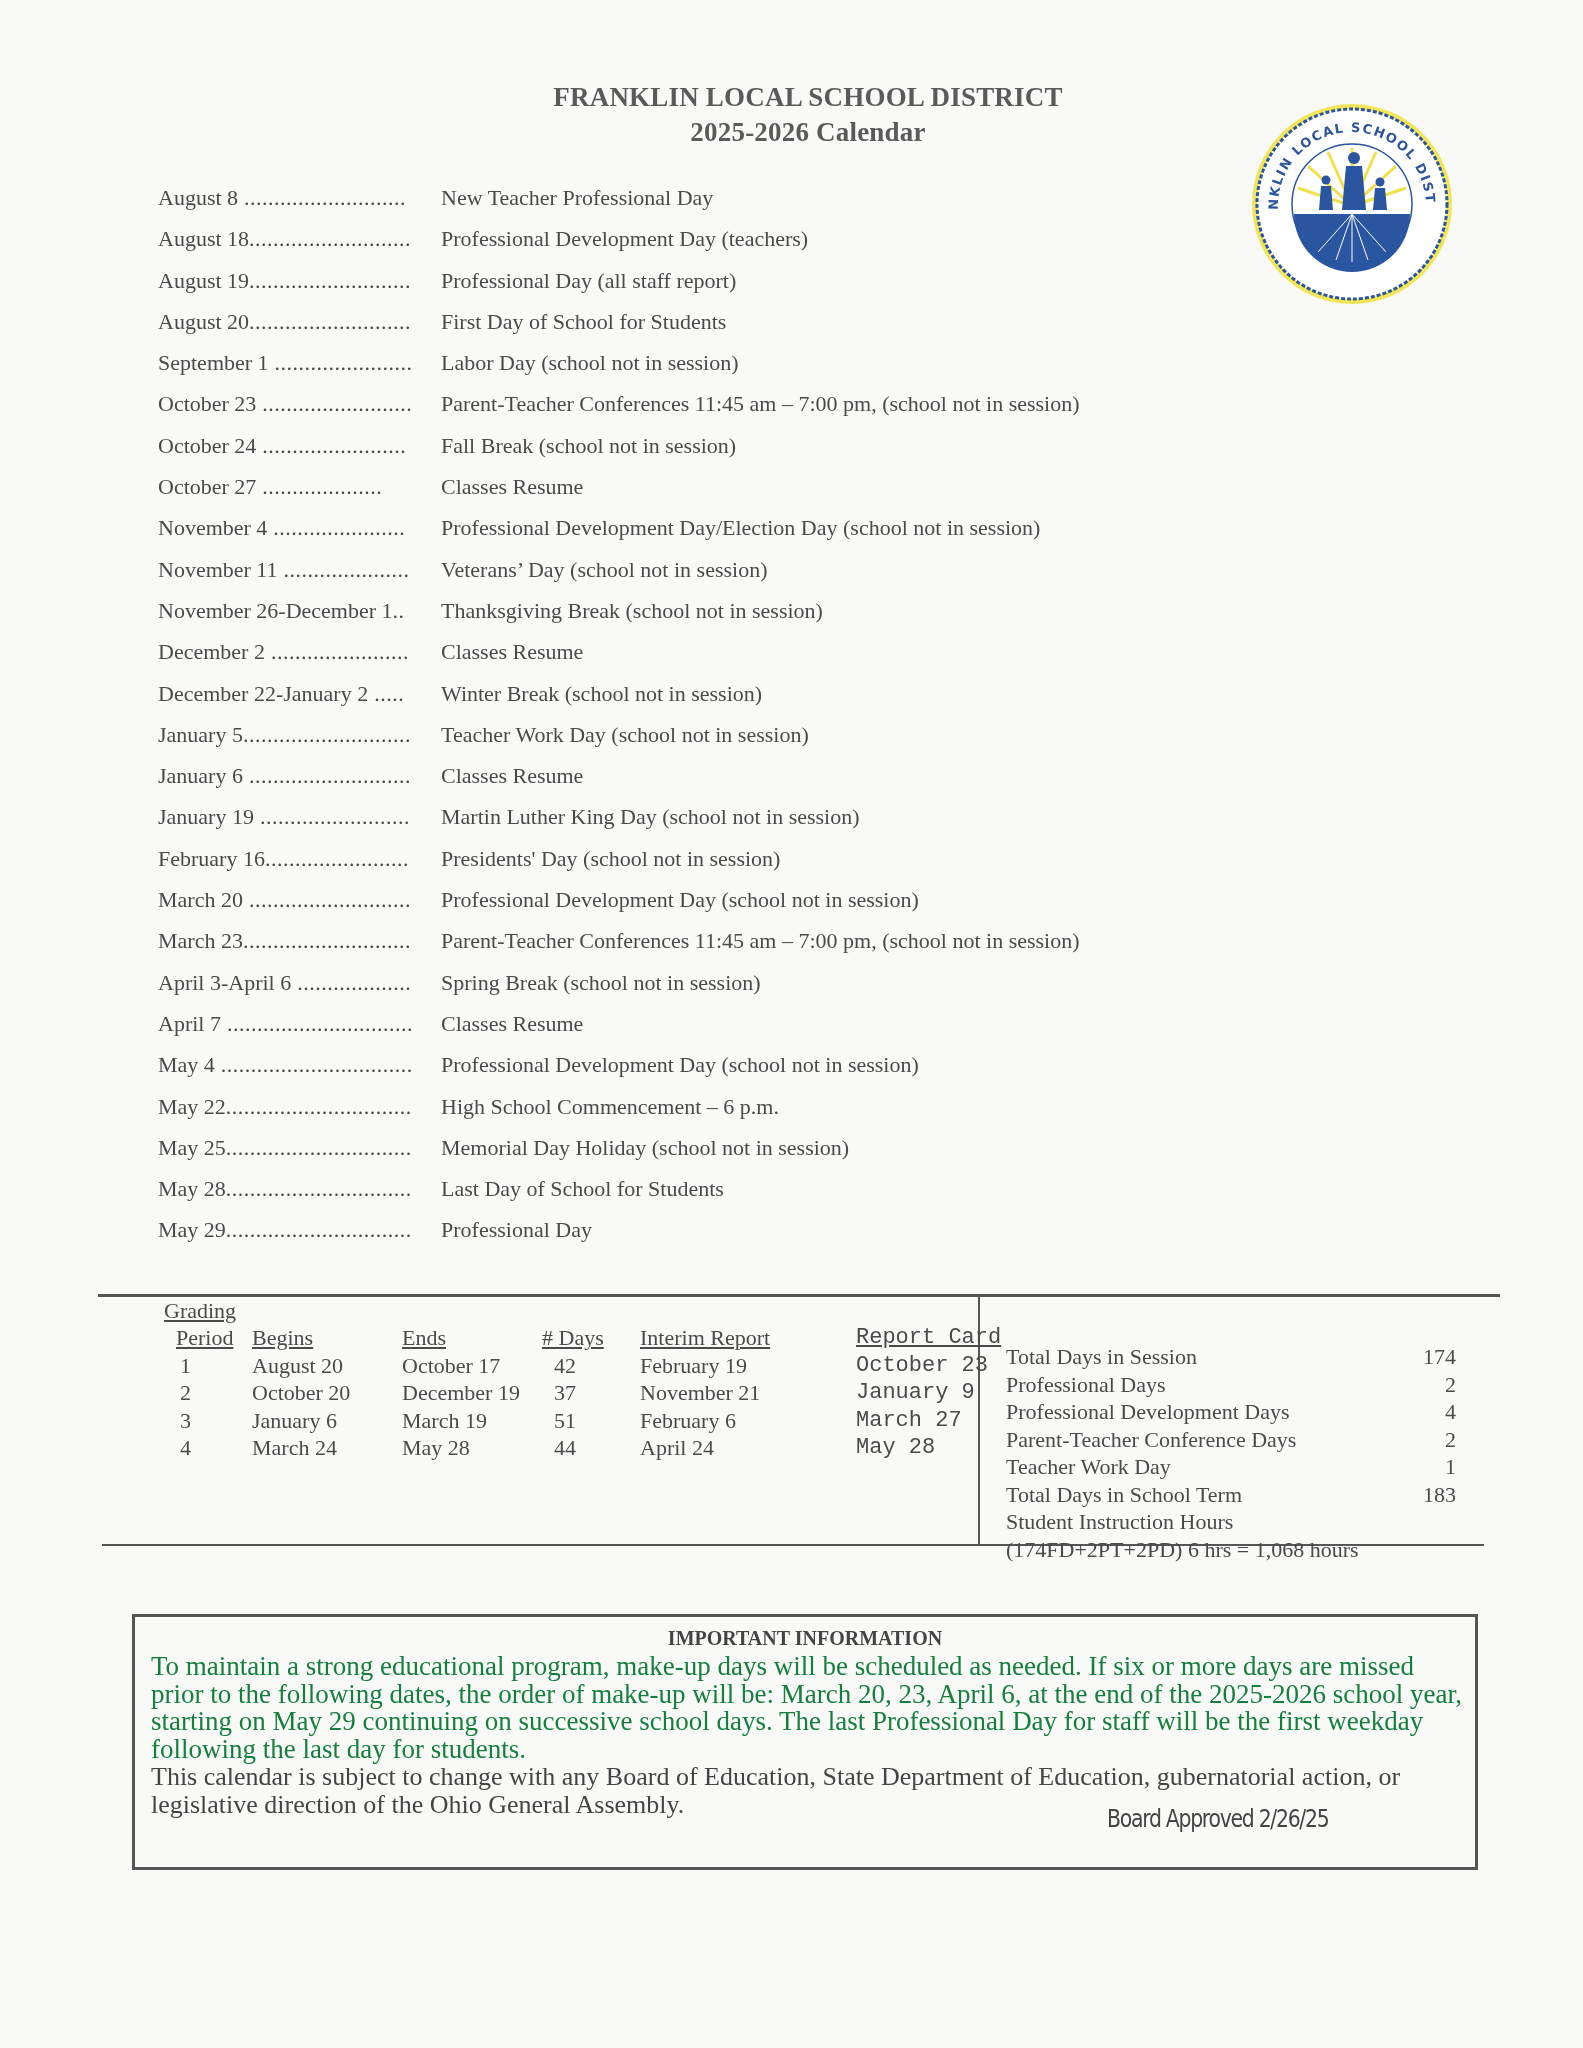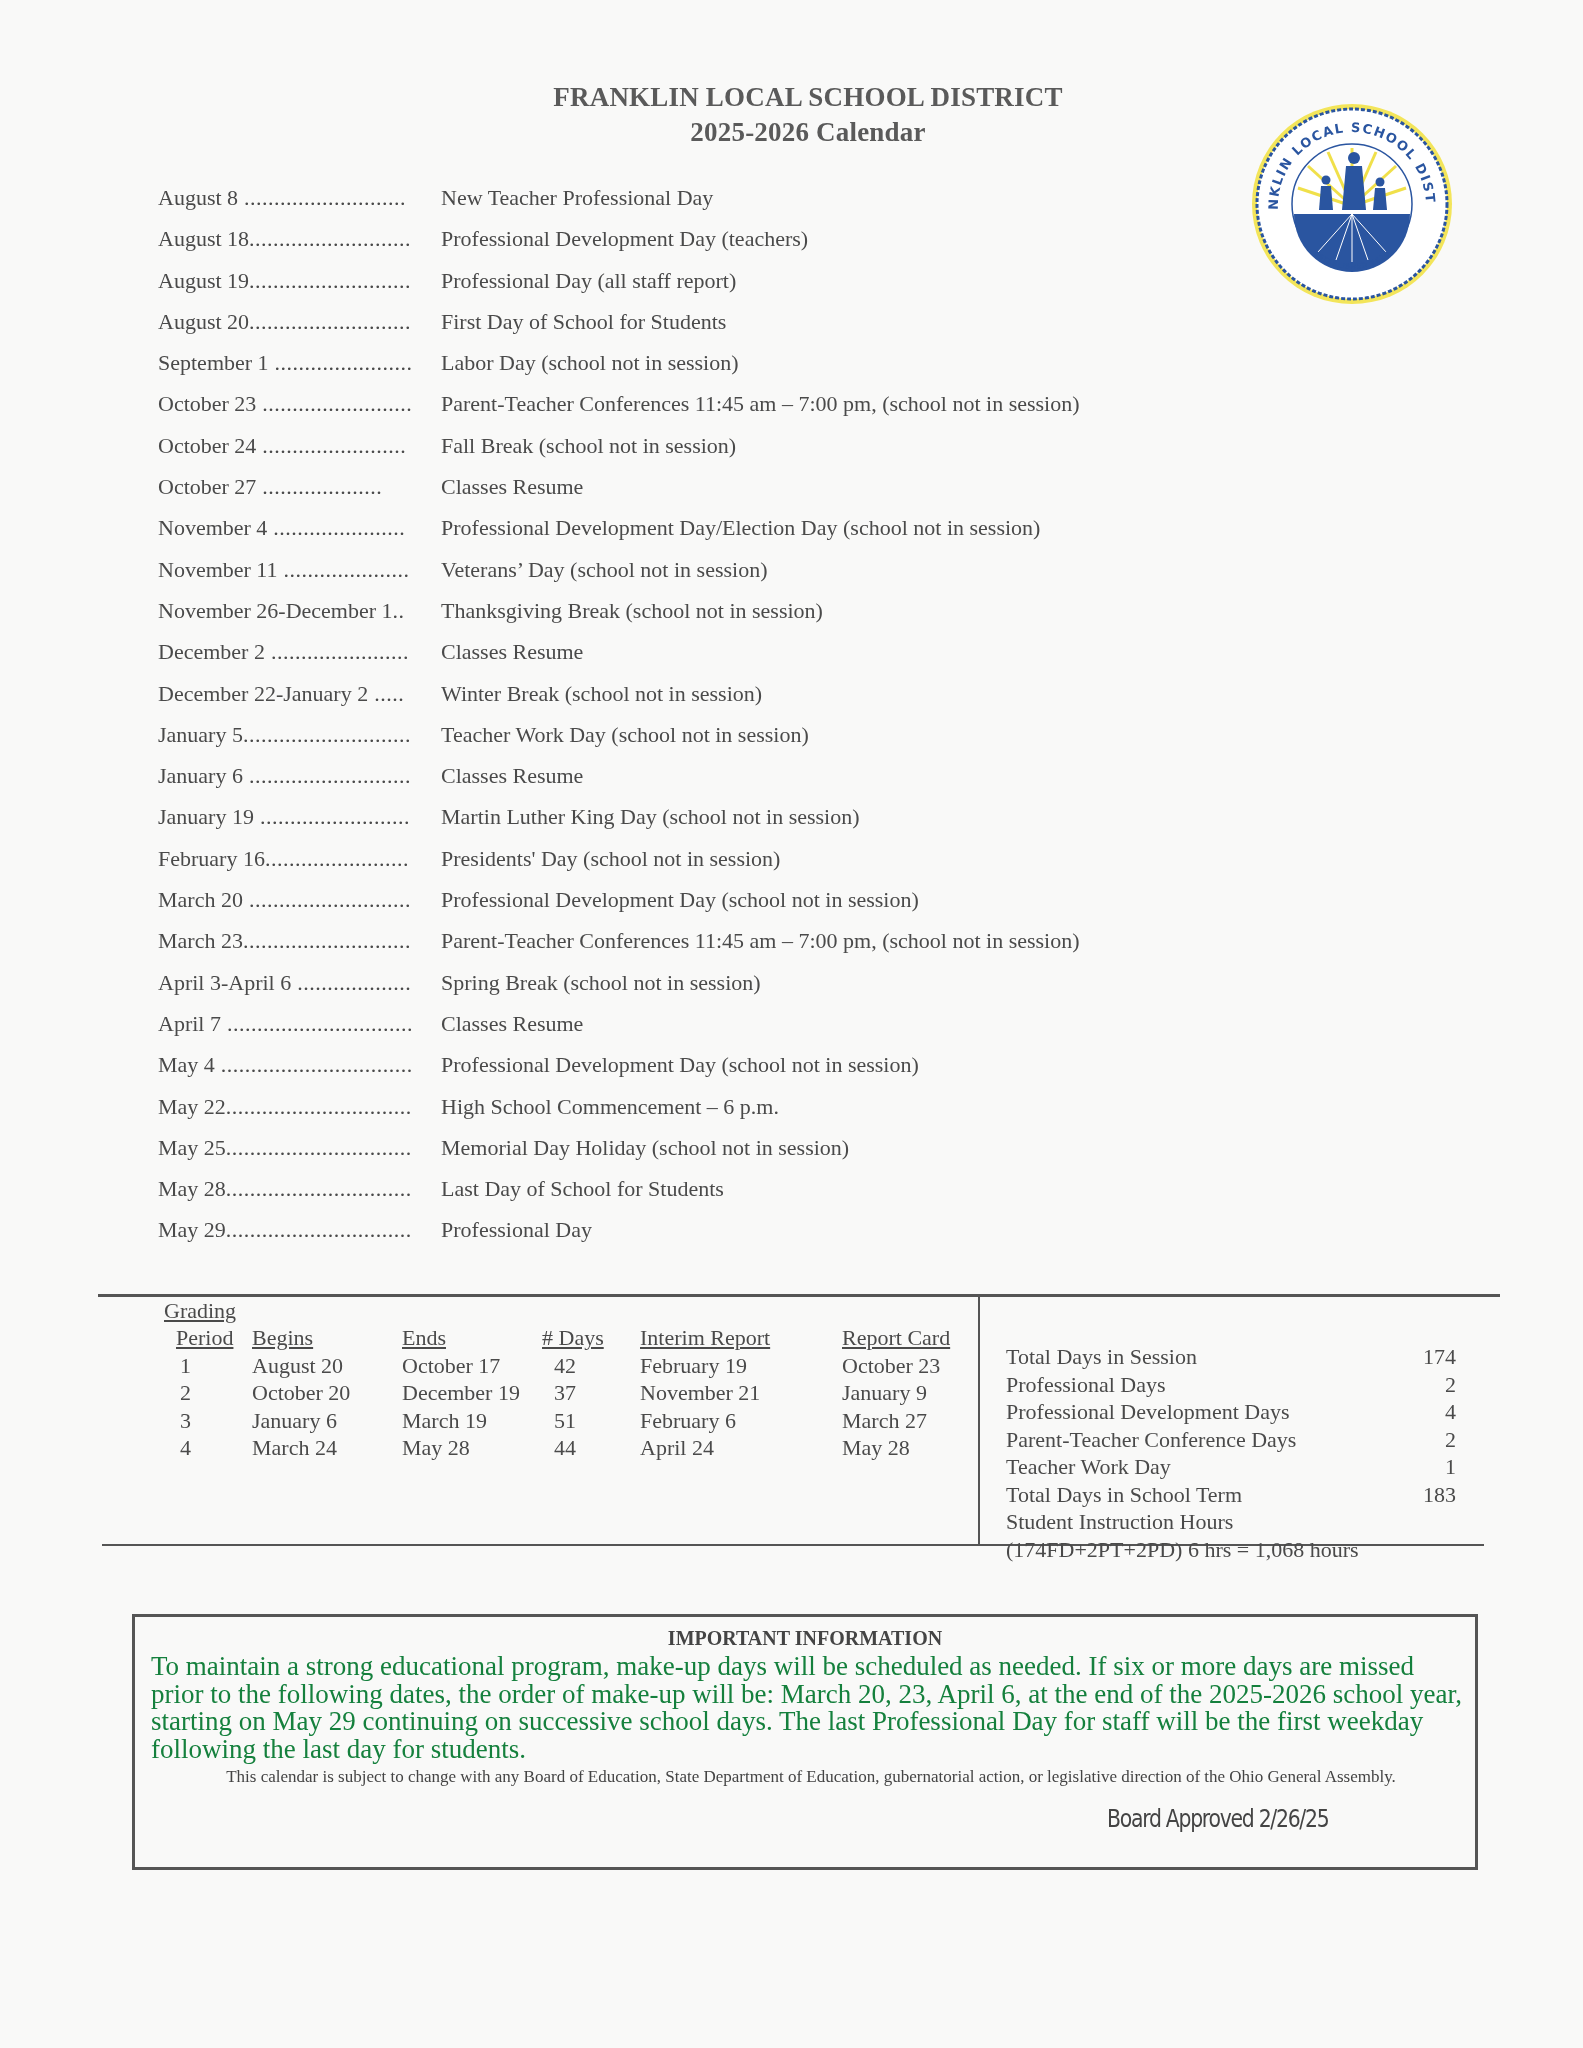--- a/index.html
+++ b/index.html
@@ -31,35 +31,35 @@
     .grading { position: absolute; left: 98px; top: 1294px; width: 1402px; height: 252px; }
     .grading .topline { position: absolute; left: 0; top: 0; width: 1402px; height: 3px; background: #555; }
     .grading .bottomline { position: absolute; left: 4px; top: 250px; width: 1382px; height: 2px; background: #555; }
     .grading .divider { position: absolute; left: 880px; top: 0; width: 2px; height: 252px; background: #555; }
     .gp-title { position: absolute; left: 66px; top: 4px; font-size: 22px; text-decoration: underline; line-height: 26px; }
     .gp-table { position: absolute; left: 66px; top: 30px; font-size: 22px; }
     .gp-head, .gp-row { position: relative; height: 27.5px; line-height: 27.5px; white-space: nowrap; }
     .gp-head span { text-decoration: underline; }
     .gp-head span, .gp-row span { position: absolute; }
     .c0 { left: 12px; } .c1 { left: 88px; } .c2 { left: 238px; } .c3 { left: 378px; }
-    .c4 { left: 476px; } .c5 { left: 678px; }
+    .c4 { left: 476px; } .c5 { left: 692px; font-family: Liberation Mono, monospace; }
     .gp-row .c0 { left: 16px; } .gp-row .c3 { left: 390px; }
 
     .stats { position: absolute; left: 1006px; top: 1322px; width: 450px; font-size: 22px; font-family: "Liberation Serif", serif; margin-top: 21px; }
     .stat-row { position: relative; height: 27.5px; line-height: 27.5px; white-space: nowrap; }
     .stat-row .lbl { position: absolute; left: 0; }
     .stat-row .val { position: absolute; right: 0; text-align: right; }
 
     .info-box {
       position: absolute; left: 132px; top: 1614px; width: 1346px; height: 256px;
       border: 3px solid #555; box-sizing: border-box;
     }
     .info-title { position: absolute; left: 0; width: 100%; top: 10px; text-align: center; font-weight: bold; font-size: 20px; color: #444; }
     .info-p1 { position: absolute; left: 16px; top: 36px; width: 1320px; font-size: 27px; line-height: 27.5px; color: #15803d; }
-    .info-p2 { position: absolute; left: 16px; top: 146px; width: 1320px; font-size: 17px; line-height: 27.5px; color: #444; text-align: center; }
+    .info-p2 { position: absolute; left: 16px; top: 146px; width: 1320px; font-size: 26px; line-height: 27.5px; color: #444; }
     .approved {
       position: absolute; left: 972px; top: 188px; font-size: 24px; color: #444;
       font-family: "DejaVu Sans", sans-serif; letter-spacing: -1.5px; transform: scaleX(0.85); transform-origin: left;
     }
   </style>
 </head>
 <body>
 
 <div class="header">
   <div class="t1">FRANKLIN LOCAL SCHOOL DISTRICT</div>

